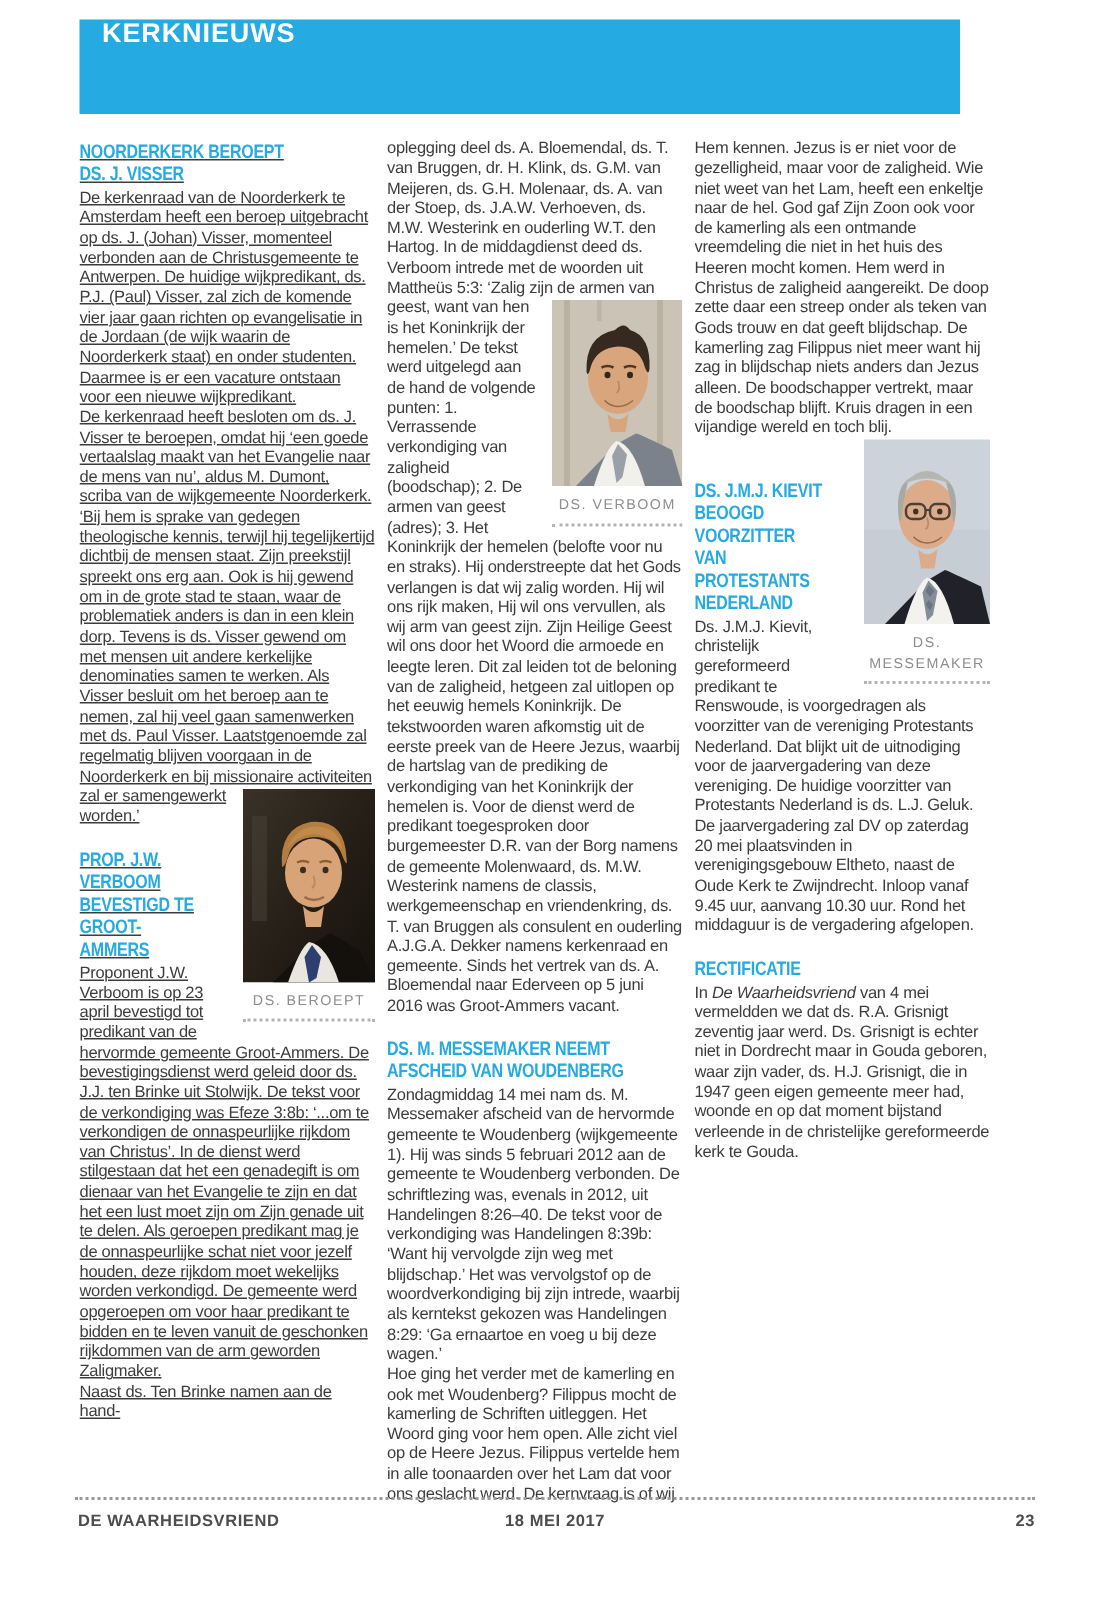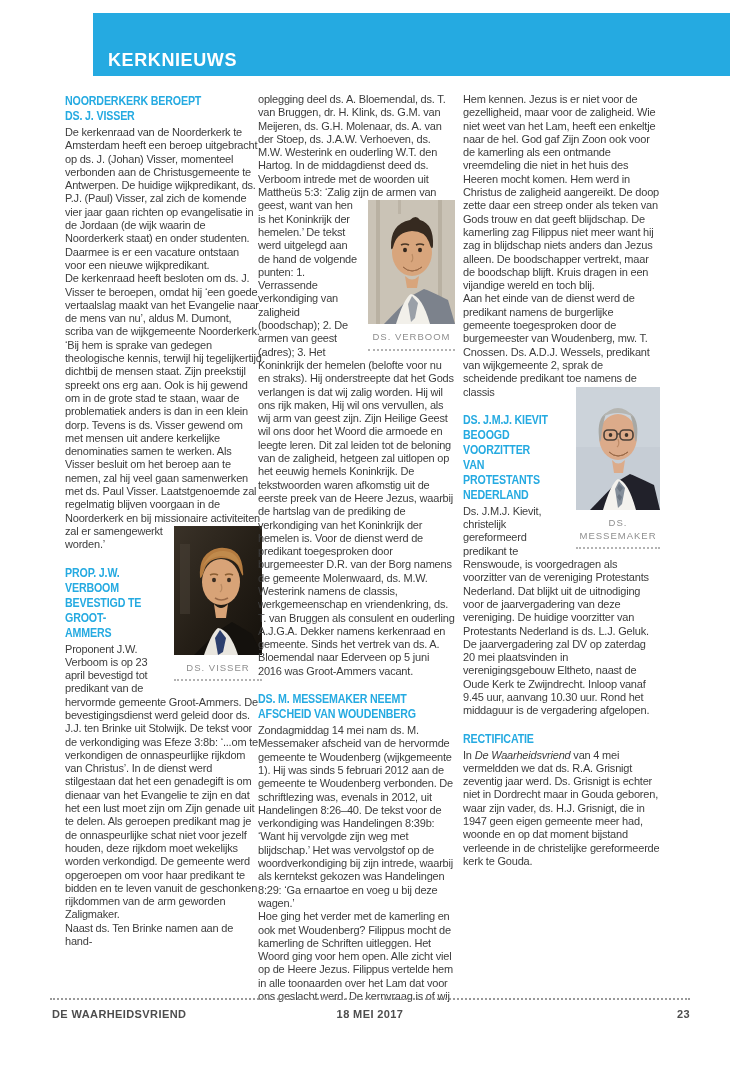--- a/index.html
+++ b/index.html
@@ -6,32 +6,32 @@
   .page{
     position:relative;
     width:738px;height:1068px;
     background:#ffffff;
     font-family:"Liberation Sans", sans-serif;
     color:#3d3d3d;
     overflow:hidden;
   }
   
   .banner{
-    position:absolute;left:53px;top:13px;width:637px;height:63px;
-    display:flex;align-items:flex-end;
-    box-sizing:border-box;padding:0 0 7px 15px;margin-left:40px;
+    position:absolute;left:53px;top:13px;width:587px;height:63px;
+    display:flex;
+    box-sizing:border-box;padding:0 0 7px 15px;
   }
   .banner-title{
     color:#ffffff;font-size:18px;font-weight:bold;letter-spacing:.6px;
     line-height:1;
   }
   
   .columns{position:absolute;left:53px;top:93px;width:637px;height:912px;}
   .col{position:absolute;top:0;width:197px;height:912px;overflow:hidden;}
-  .col1{left:12px;}
+  .col1{left:0;text-decoration:underline;}
   .col2{left:205px;}
   .col3{left:410px;}
   .col h2{
     margin:13px 0 3px 0;
     width:240px;
     transform:scaleX(0.8208);
     transform-origin:0 0;
     font-size:13px;line-height:15px;font-weight:bold;
     letter-spacing:-0.2px;
     white-space:pre-line;
@@ -104,21 +104,21 @@
               <path d="M26 52 Q24 26 45 22 Q68 20 69 46 Q70 54 66 44 Q62 32 47 32 Q33 33 30 45 Q28 52 26 52 Z" fill="#b57c40"></path>
               <path d="M29 40 Q36 24 50 25 Q64 26 66 40 Q56 30 47 30 Q36 31 29 40 Z" fill="#c08a4c"></path>
               <ellipse cx="40" cy="54" rx="2" ry="2.2" fill="#3a2d22"></ellipse>
               <ellipse cx="55" cy="54" rx="2" ry="2.2" fill="#3a2d22"></ellipse>
               <path d="M36 49 Q40 47 44 49" stroke="#8a5e33" stroke-width="1.6" fill="none"></path>
               <path d="M51 49 Q55 47 59 49" stroke="#8a5e33" stroke-width="1.6" fill="none"></path>
               <path d="M47 58 Q49 64 46 66" stroke="#b98a62" stroke-width="1.3" fill="none"></path>
               <path d="M41 72 Q47 76 54 72" stroke="#9a6a48" stroke-width="1.6" fill="none"></path>
               <path d="M40 78 Q47 86 54 78 L52 92 L42 92 Z" fill="#d8a377"></path>
             </svg>
-            <span class="caption">DS. VISSER</span>
+            <span class="caption">DS. BEROEPT</span>
             <span class="dotrule"></span>
           </span><span> er samengewerkt worden.’</span><br>
       </p>
       <h2 style="color:#25aae1;">PROP. J.W.
 VERBOOM BEVESTIGD TE GROOT-
 AMMERS</h2>
       <p>
         <span>Proponent J.W. Verboom is op 23 april bevestigd tot predikant van de hervormde gemeente Groot-Ammers. De bevestigingsdienst werd geleid door ds. J.J. ten Brinke uit Stolwijk. De tekst voor de verkondiging was Efeze 3:8b: ‘...om te verkondigen de onnaspeurlijke rijkdom van Christus’. In de dienst werd stilgestaan dat het een genadegift is om dienaar van het Evangelie te zijn en dat het een lust moet zijn om Zijn genade uit te delen. Als geroepen predikant mag je de onnaspeurlijke schat niet voor jezelf houden, deze rijkdom moet wekelijks worden verkondigd. De gemeente werd opgeroepen om voor haar predikant te bidden en te leven vanuit de geschonken rijkdommen van de arm geworden Zaligmaker.</span><br>
         <span>Naast ds. Ten Brinke namen aan de hand-</span>
       </p>
@@ -153,21 +153,21 @@
 AFSCHEID VAN WOUDENBERG</h2>
       <p>
         <span>Zondagmiddag 14 mei nam ds. M. Messemaker afscheid van de hervormde gemeente te Woudenberg (wijkgemeente 1). Hij was sinds 5 februari 2012 aan de gemeente te Woudenberg verbonden. De schriftlezing was, evenals in 2012, uit Handelingen 8:26–40. De tekst voor de verkondiging was Handelingen 8:39b: ‘Want hij vervolgde zijn weg met blijdschap.’ Het was vervolgstof op de woordverkondiging bij zijn intrede, waarbij als kerntekst gekozen was Handelingen 8:29: ‘Ga ernaartoe en voeg u bij deze wagen.’</span><br>
         <span>Hoe ging het verder met de kamerling en ook met Woudenberg? Filippus mocht de kamerling de Schriften uitleggen. Het Woord ging voor hem open. Alle zicht viel op de Heere Jezus. Filippus vertelde hem in alle toonaarden over het Lam dat voor ons geslacht werd. De kernvraag is of wij</span>
       </p>
     </section>
 
     <section class="col col3">
       <p>
         <span>Hem kennen. Jezus is er niet voor de gezelligheid, maar voor de zaligheid. Wie niet weet van het Lam, heeft een enkeltje naar de hel. God gaf Zijn Zoon ook voor de kamerling als een ontmande vreemdeling die niet in het huis des Heeren mocht komen. Hem werd in Christus de zaligheid aangereikt. De doop zette daar een streep onder als teken van Gods trouw en dat geeft blijdschap. De kamerling zag Filippus niet meer want hij zag in blijdschap niets anders dan Jezus alleen. De boodschapper vertrekt, maar de boodschap blijft. Kruis dragen in een vijandige wereld en toch blij.</span><br>
-        <span>Aan het einde van de dienst werd de predikant namens de burgerlijke gemeente toegesproken door de burgemeester van Woudenberg, mw. T. Cnossen. Ds. A.D.J. Wessels, predikant van wijkgemeente 2, sprak de scheidende predikant toe namens de classis</span><span class="figure" style="width:84px">
+        <span class="figure" style="width:84px">
             <svg width="84" height="123" viewBox="0 0 84 123">
               <rect width="84" height="123" fill="#c6cdd5"></rect>
               <rect x="0" y="0" width="84" height="60" fill="#ccd3da"></rect>
               <path d="M42 94 L14 123 L84 123 L78 98 Q57 88 54 87 L42 94 Z" fill="#21212a"></path>
               <path d="M27 123 Q35 96 42 92 Q52 94 60 123 Z" fill="#f4f2ee"></path>
               <path d="M43 94 L49 101 L46 117 L42 121 L39 102 Z" fill="#848e9a"></path>
               <path d="M43 97 L47 101 L44 105 L41 101 Z" fill="#6b7582"></path>
               <path d="M43 107 L46 110 L44 114 L41 110 Z" fill="#6b7582"></path>
               <ellipse cx="42" cy="50" rx="19" ry="23" fill="#dcab8a"></ellipse>
               <path d="M23 50 Q21 32 30 26 Q26 40 25 52 Q24 58 23 50 Z" fill="#a8a8a4"></path>

